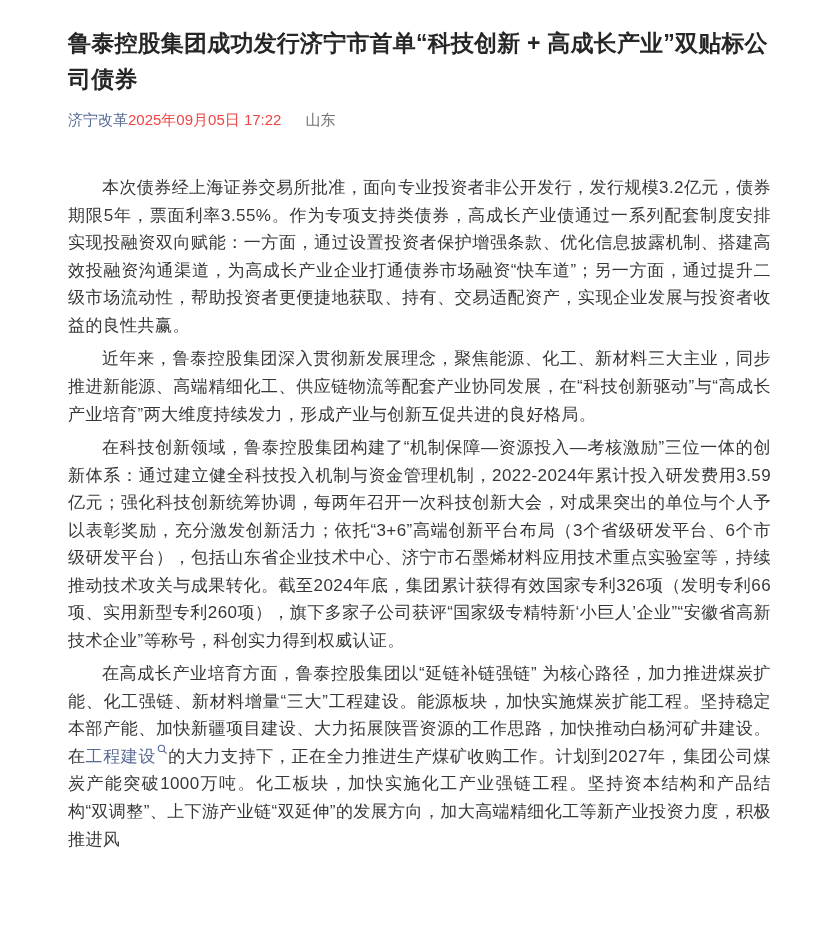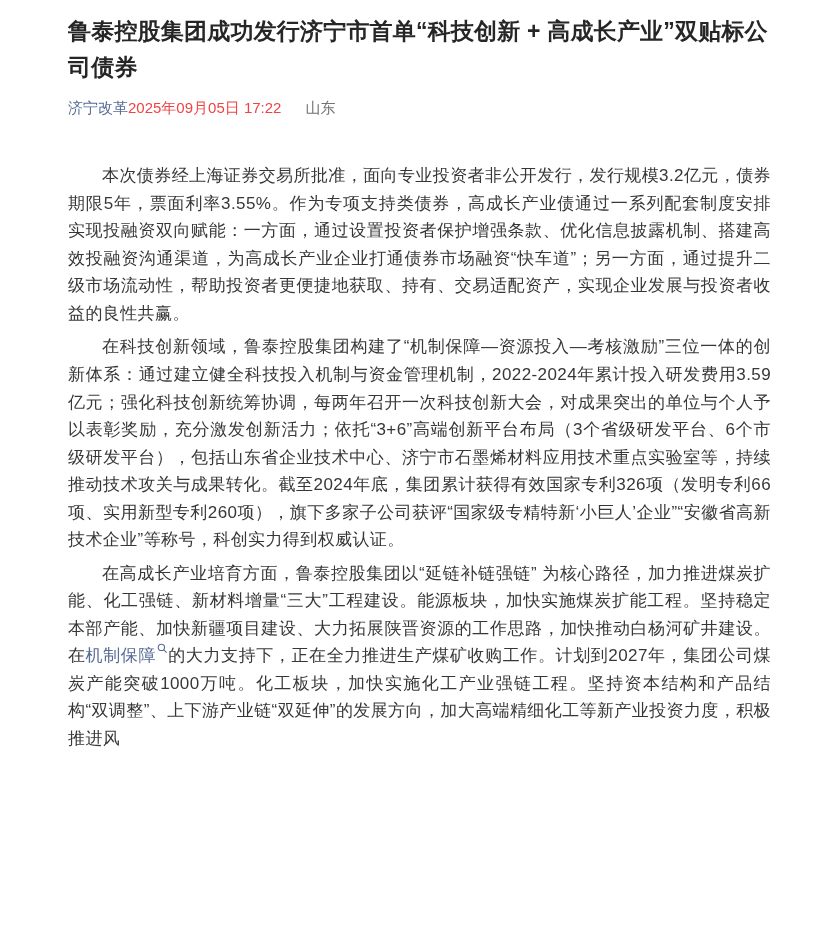--- a/index.html
+++ b/index.html
@@ -11,21 +11,21 @@
     width: 831px;
     height: 932px;
     overflow: hidden;
     font-family: "Liberation Sans", "DejaVu Sans", sans-serif;
   }
   .article {
     padding: 14px 60px 0 68px;
     box-sizing: border-box;
   }
   .article-title {
-    margin: 0 0 12px 0;
+    margin: 12px 0 12px 0;
     font-size: 23px;
     font-weight: 700;
     color: #262626;
     line-height: 1.55;
     letter-spacing: 0.2px;
   }
   .article-meta {
     margin: 0 0 44px 0;
     font-size: 15px;
     line-height: 1.4;
@@ -72,22 +72,23 @@
 
   <div class="article-meta">
     <span class="account-name">济宁改革</span><span class="meta-datetime">2025年09月05日 17:22</span><span class="meta-location">山东</span>
   </div>
 
   <div class="article-body">
 
 
     <p><span>本次债券经上海证券交易所批准，面向专业投资者非公开发行，发行规模3.2亿元，债券期限5年，票面利率3.55%。作为专项支持类债券，高成长产业债通过一系列配套制度安排实现投融资双向赋能：一方面，通过设置投资者保护增强条款、优化信息披露机制、搭建高效投融资沟通渠道，为高成长产业企业打通债券市场融资“快车道”；另一方面，通过提升二级市场流动性，帮助投资者更便捷地获取、持有、交易适配资产，实现企业发展与投资者收益的良性共赢。</span></p>
 
+    <p><span>近年来，鲁泰控股集团深入贯彻新发展理念，聚焦能源、化工、新材料三大主业，同步推进新能源、高端精细化工、供应链物流等配套产业协同发展，在“科技创新驱动”与“高成长产业培育”两大维度持续发力，形成产业与创新互促共进的良好格局。</span></p>
 
     <p><span>在科技创新领域，鲁泰控股集团构建了“机制保障—资源投入—考核激励”三位一体的创新体系：通过建立健全科技投入机制与资金管理机制，2022-2024年累计投入研发费用3.59亿元；强化科技创新统筹协调，每两年召开一次科技创新大会，对成果突出的单位与个人予以表彰奖励，充分激发创新活力；依托“3+6”高端创新平台布局（3个省级研发平台、6个市级研发平台），包括山东省企业技术中心、济宁市石墨烯材料应用技术重点实验室等，持续推动技术攻关与成果转化。截至2024年底，集团累计获得有效国家专利326项（发明专利66项、实用新型专利260项），旗下多家子公司获评“国家级专精特新‘小巨人’企业”“安徽省高新技术企业”等称号，科创实力得到权威认证。</span></p>
 
-    <p><span>在高成长产业培育方面，鲁泰控股集团以“延链补链强链” 为核心路径，加力推进煤炭扩能、化工强链、新材料增量“三大”工程建设。能源板块，加快实施煤炭扩能工程。坚持稳定本部产能、加快新疆项目建设、大力拓展陕晋资源的工作思路，加快推动白杨河矿井建设。在</span><a class="entity-link"><span>机制保障</span><svg class="search-icon" width="11" height="11" viewBox="0 0 12 12">
+    <p><span>在高成长产业培育方面，鲁泰控股集团以“延链补链强链” 为核心路径，加力推进煤炭扩能、化工强链、新材料增量“三大”工程建设。能源板块，加快实施煤炭扩能工程。坚持稳定本部产能、加快新疆项目建设、大力拓展陕晋资源的工作思路，加快推动白杨河矿井建设。在</span><a class="entity-link"><span>工程建设</span><svg class="search-icon" width="11" height="11" viewBox="0 0 12 12">
           <circle cx="4.8" cy="4.8" r="3.4" fill="none" stroke="#576b95" stroke-width="1.2"></circle>
           <line x1="7.4" y1="7.4" x2="10.6" y2="10.6" stroke="#576b95" stroke-width="1.2"></line>
        </svg></a><span>的大力支持下，正在全力推进生产煤矿收购工作。计划到2027年，集团公司煤炭产能突破1000万吨。化工板块，加快实施化工产业强链工程。坚持资本结构和产品结构“双调整”、上下游产业链“双延伸”的发展方向，加大高端精细化工等新产业投资力度，积极推进风</span></p>
 
   </div>
 </div>
 
 </body></html>

